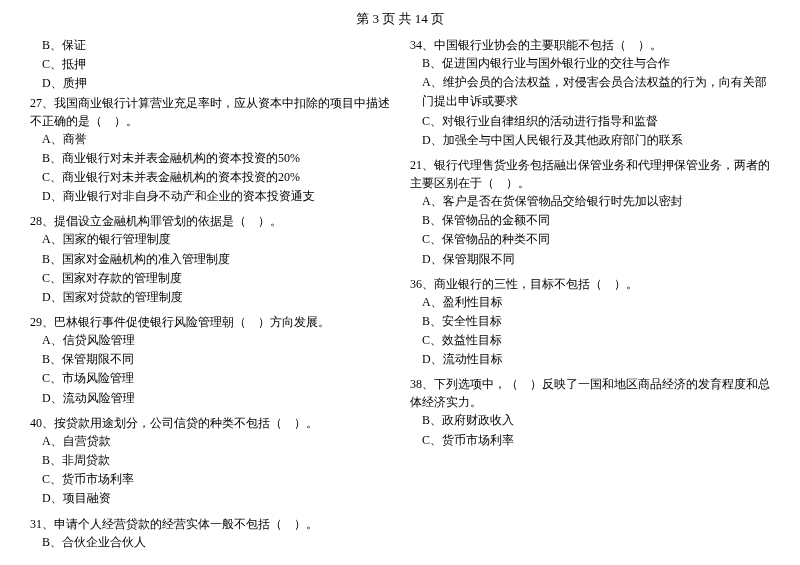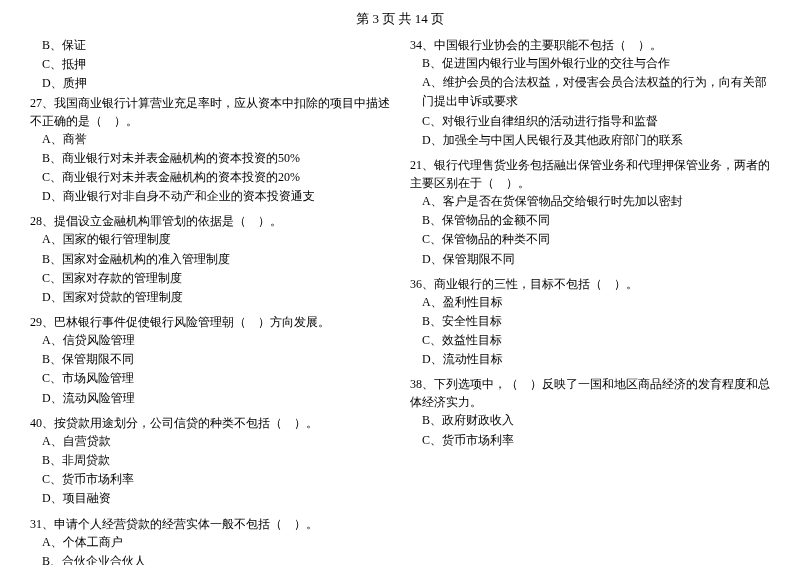--- a/index.html
+++ b/index.html
@@ -77,21 +77,20 @@
       </div>
       <div class="question">
         <div class="question-text">40、按贷款用途划分，公司信贷的种类不包括（　）。</div>
         <div class="option">A、自营贷款</div>
         <div class="option">B、非周贷款</div>
         <div class="option">C、货币市场利率</div>
         <div class="option">D、项目融资</div>
       </div>
       <div class="question">
         <div class="question-text">31、申请个人经营贷款的经营实体一般不包括（　）。</div>
-        <div class="option">A、个体工商户</div>
         <div class="option">B、合伙企业合伙人</div>
       </div>
     </div>
 
   <div class="col" id="right-col">
       <div class="question">
         <div class="question-text">34、中国银行业协会的主要职能不包括（　）。</div>
         <div class="option">B、促进国内银行业与国外银行业的交往与合作</div>
         <div class="option">A、维护会员的合法权益，对侵害会员合法权益的行为，向有关部门提出申诉或要求</div>
         <div class="option">C、对银行业自律组织的活动进行指导和监督</div>

